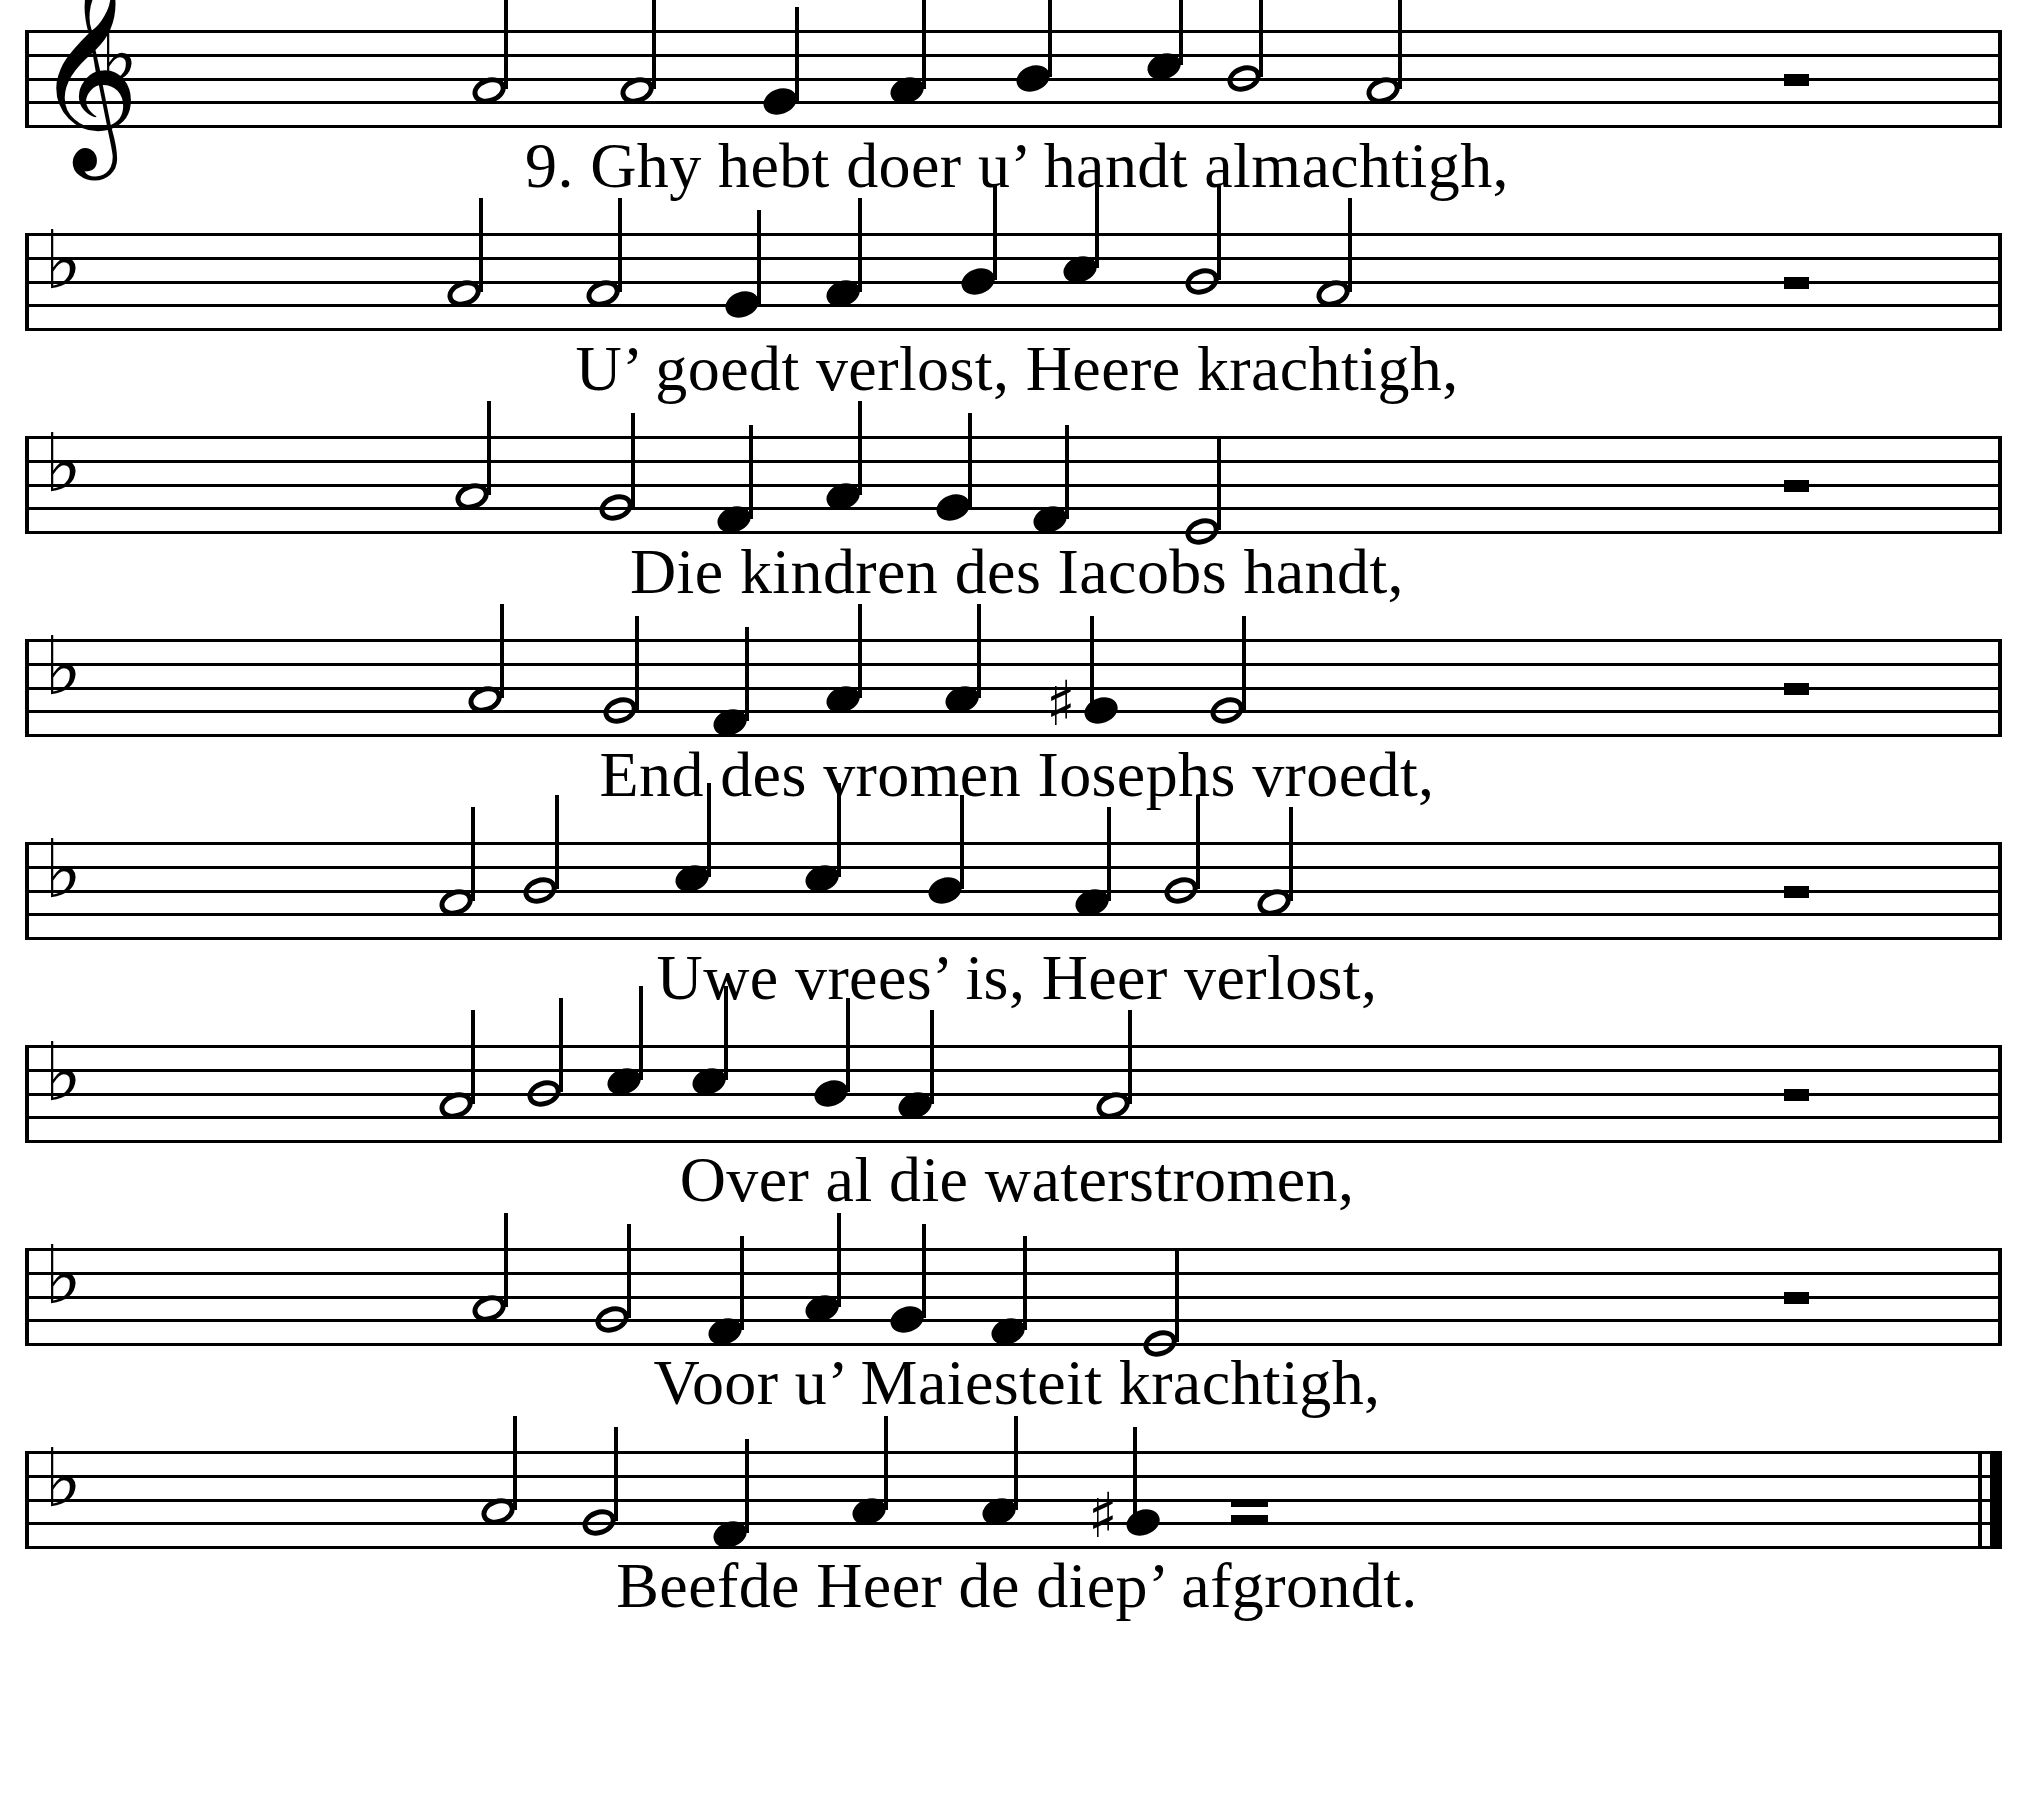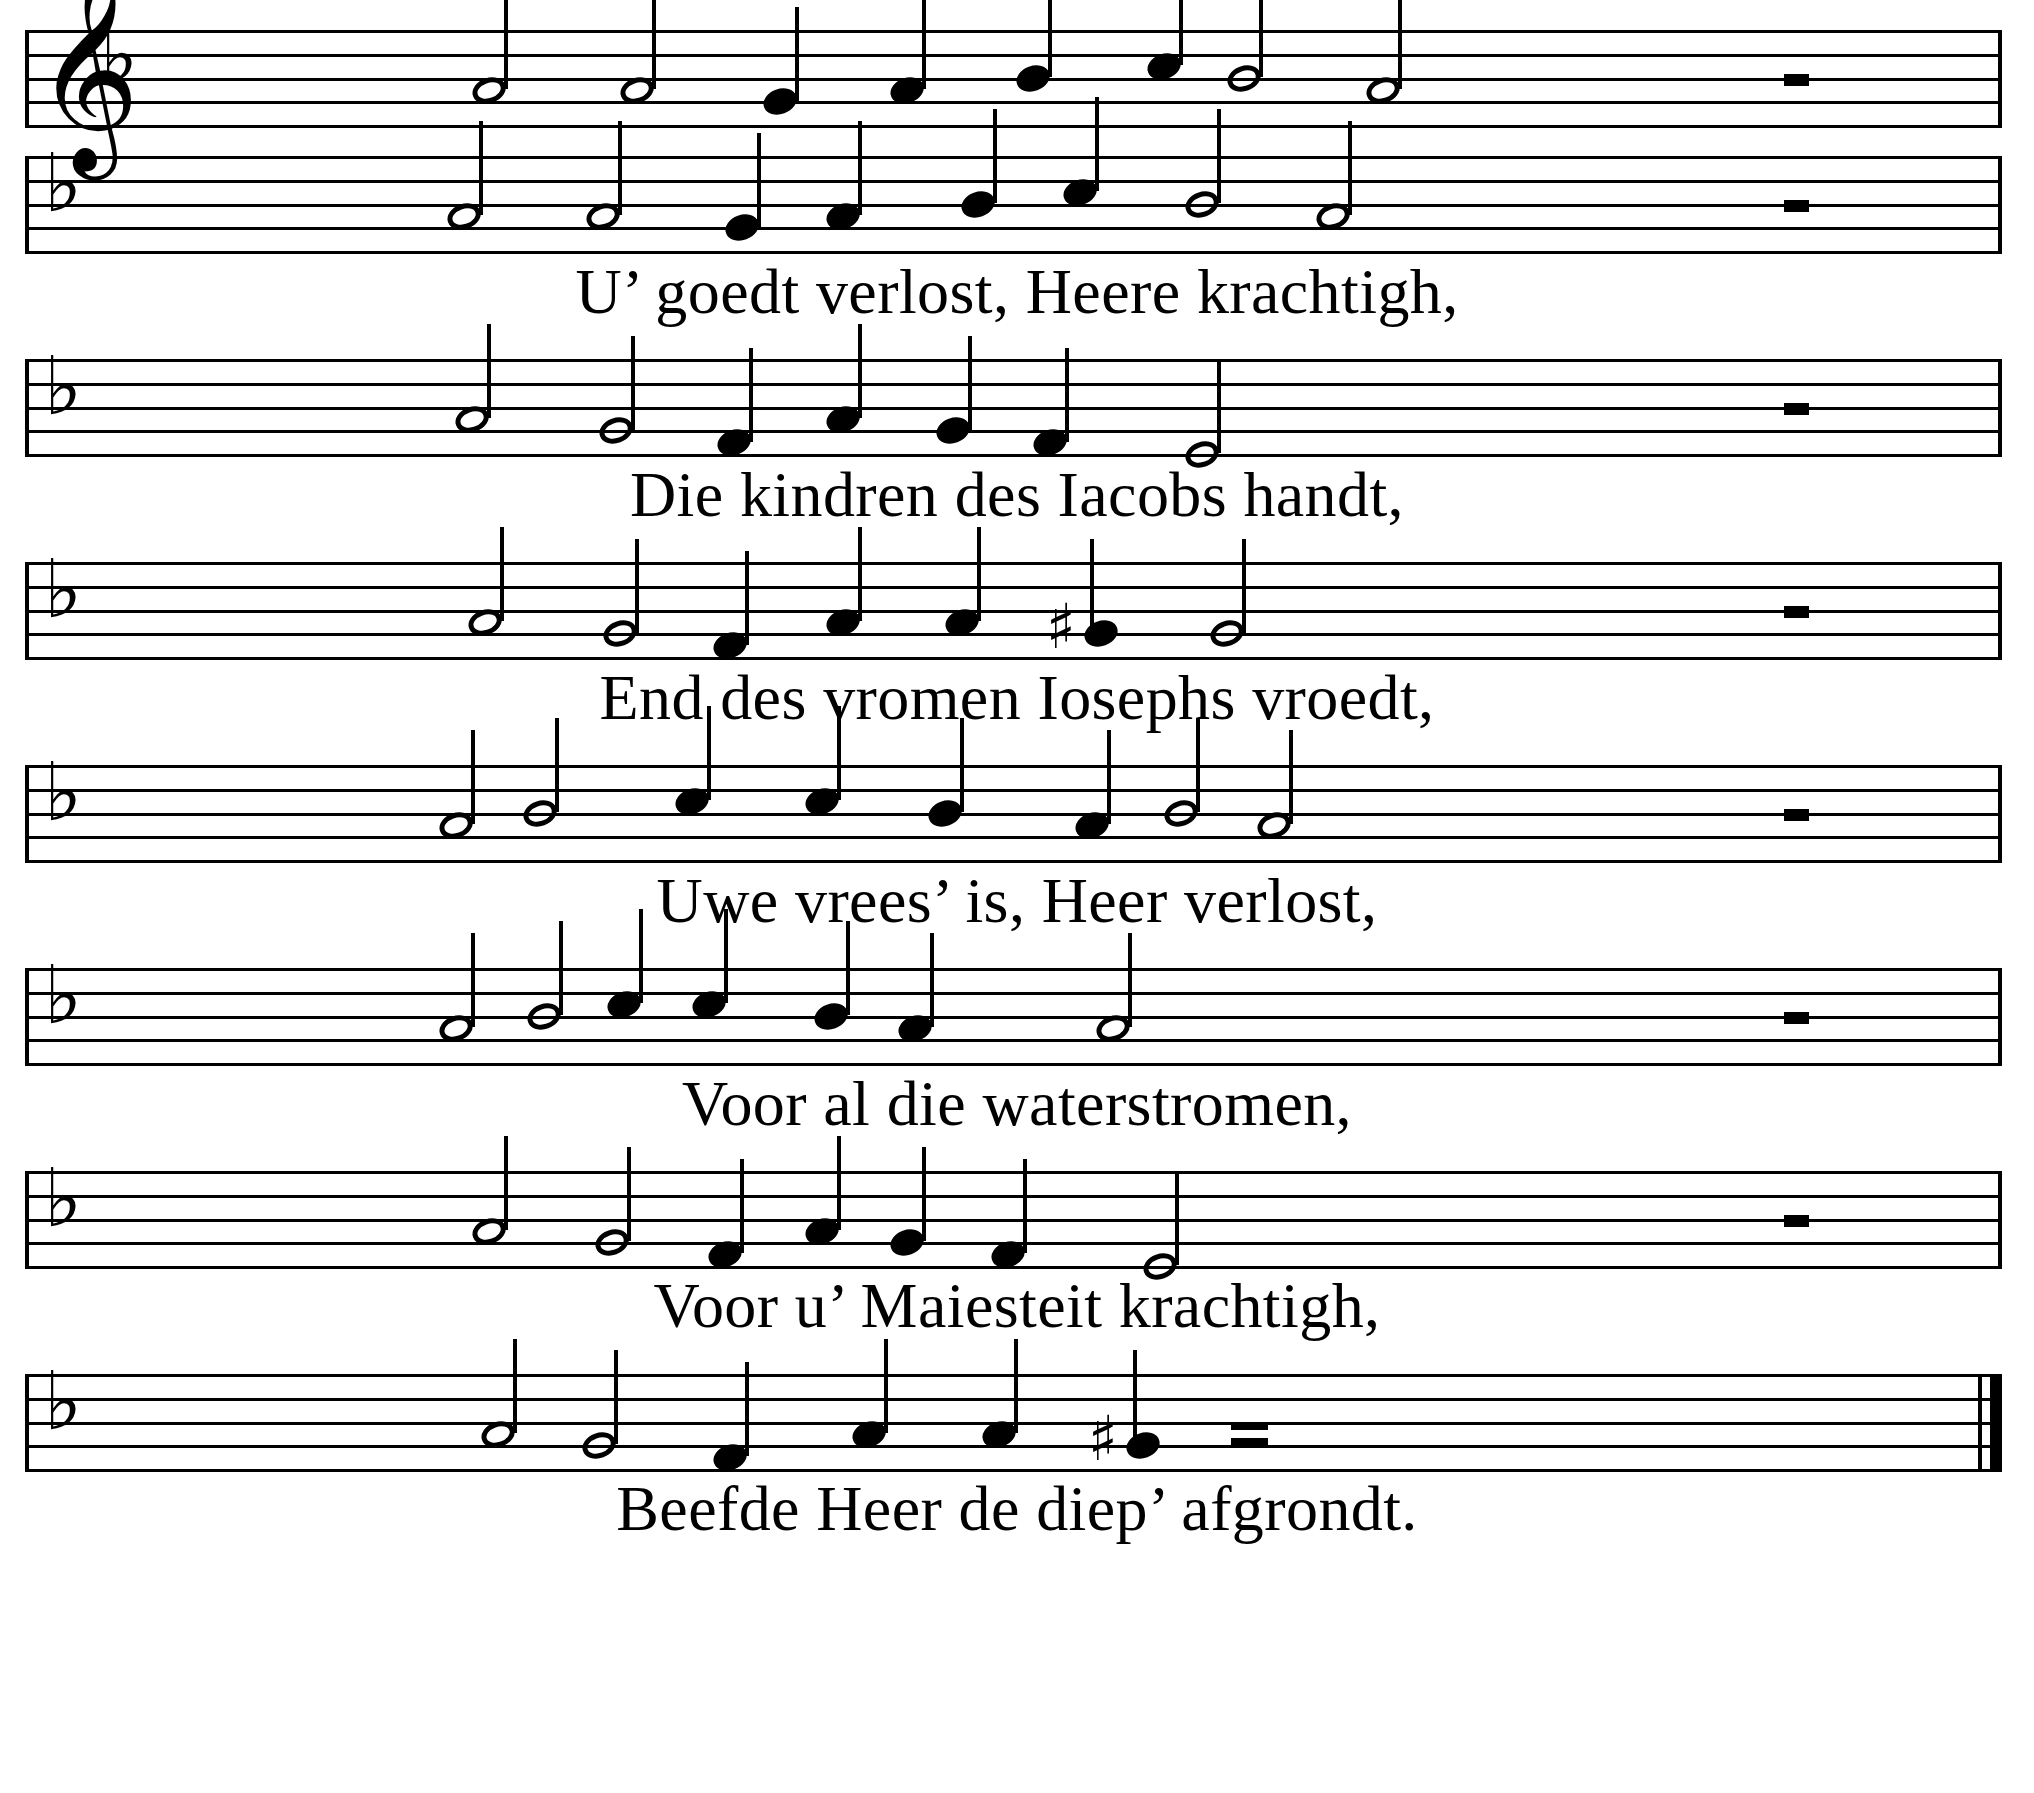--- a/index.html
+++ b/index.html
@@ -179,20 +179,21 @@
 
       <div class="stem" style="left:1259px; top:-17px; height:94px;"></div>
       <div class="note hollow" style="left:1227px; top:66px;"></div>
 
       <div class="stem" style="left:1398px; top:-5px; height:94px;"></div>
       <div class="note hollow" style="left:1366px; top:78px;"></div>
 
       <div class="rest" style="left:1784px; top:74px;"></div>
       <div class="rightbar"></div>
     </div>
+    <div class="lyric">9. Ghy hebt doer u’ handt almachtigh,</div>
   </div>
 
   <div class="system">
     <div class="staff noclef">
       <div class="line l1"></div>
       <div class="line l2"></div>
       <div class="line l3"></div>
       <div class="line l4"></div>
       <div class="line l5"></div>
       <div class="leftbar"></div>
@@ -370,21 +371,21 @@
 
       <div class="stem" style="left:930px; top:-5px; height:94px;"></div>
       <div class="note filled" style="left:898px; top:78px;"></div>
 
       <div class="stem" style="left:1128px; top:-5px; height:94px;"></div>
       <div class="note hollow" style="left:1096px; top:78px;"></div>
 
       <div class="rest" style="left:1784px; top:74px;"></div>
       <div class="rightbar"></div>
     </div>
-    <div class="lyric">Voor al die waterstromen,</div>
+    <div class="lyric">Over al die waterstromen,</div>
   </div>
 
   <div class="system">
     <div class="staff noclef">
       <div class="line l1"></div>
       <div class="line l2"></div>
       <div class="line l3"></div>
       <div class="line l4"></div>
       <div class="line l5"></div>
       <div class="leftbar"></div>

